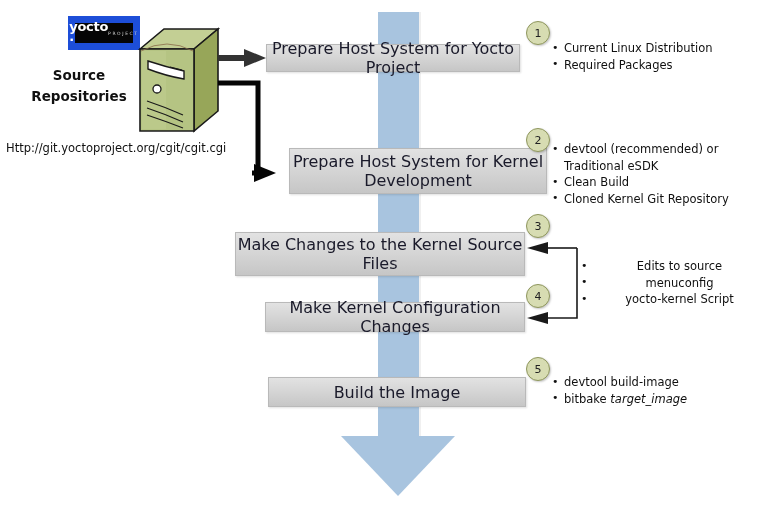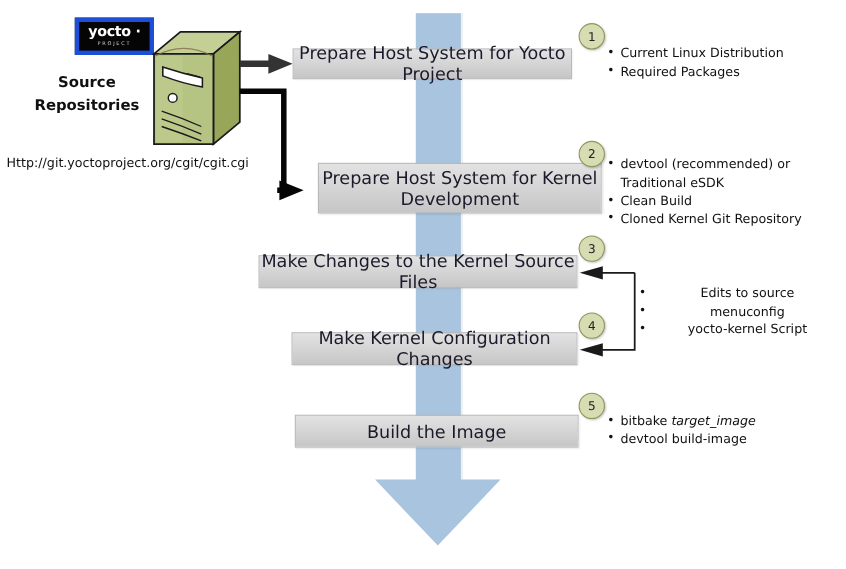--- a/index.html
+++ b/index.html
@@ -41,23 +41,23 @@
   }
 
   
   .yocto-logo {
     position: absolute;
     left: 68px;
     top: 16px;
     width: 72px;
     height: 34px;
     background: #050505;
-    border: 4px solid #1d4ed8;
+    border: 7px solid #1d4ed8;
     display: flex;
-    flex-direction: column;
+    flex-direction: row;
     align-items: center;
     justify-content: center;
     box-sizing: border-box;
   }
   .yocto-word {
     color: #ffffff;
     font-size: 13px;
     font-weight: 600;
     letter-spacing: -0.3px;
     line-height: 13px;
@@ -232,36 +232,36 @@
   <div class="step-circle" style="left:526px;top:128px;">2</div>
   <div class="bullets" style="left:552px;top:141px;width:212px;">
     <ul>
       <li>devtool (recommended) or
 Traditional eSDK</li>
       <li>Clean Build</li>
       <li>Cloned Kernel Git Repository</li>
     </ul>
   </div>
 
-  <div class="proc-box" style="left:235px;top:232px;width:290px;height:30px;">Make Changes to the Kernel Source Files</div>
+  <div class="proc-box" style="left:235px;top:232px;width:290px;height:44px;">Make Changes to the Kernel Source Files</div>
   <div class="step-circle" style="left:526px;top:214px;">3</div>
 
   <div class="proc-box" style="left:265px;top:302px;width:260px;height:30px;">Make Kernel Configuration Changes</div>
   <div class="step-circle" style="left:526px;top:284px;">4</div>
 
   <div class="bullets" style="left:581px;top:258px;width:185px;text-align:center;">
     <ul>
       <li>Edits to source</li>
       <li>menuconfig</li>
       <li>yocto-kernel Script</li>
     </ul>
   </div>
 
   <div class="proc-box" style="left:268px;top:377px;width:258px;height:30px;">Build the Image</div>
   <div class="step-circle" style="left:526px;top:357px;">5</div>
   <div class="bullets" style="left:552px;top:374px;width:212px;">
     <ul>
+      <li>devtool build-image</li>
       <li><span>bitbake </span><span class="ital">target_image</span></li>
-      <li>devtool build-image</li>
     </ul>
   </div>
 
 </div>
 
 </body></html>

